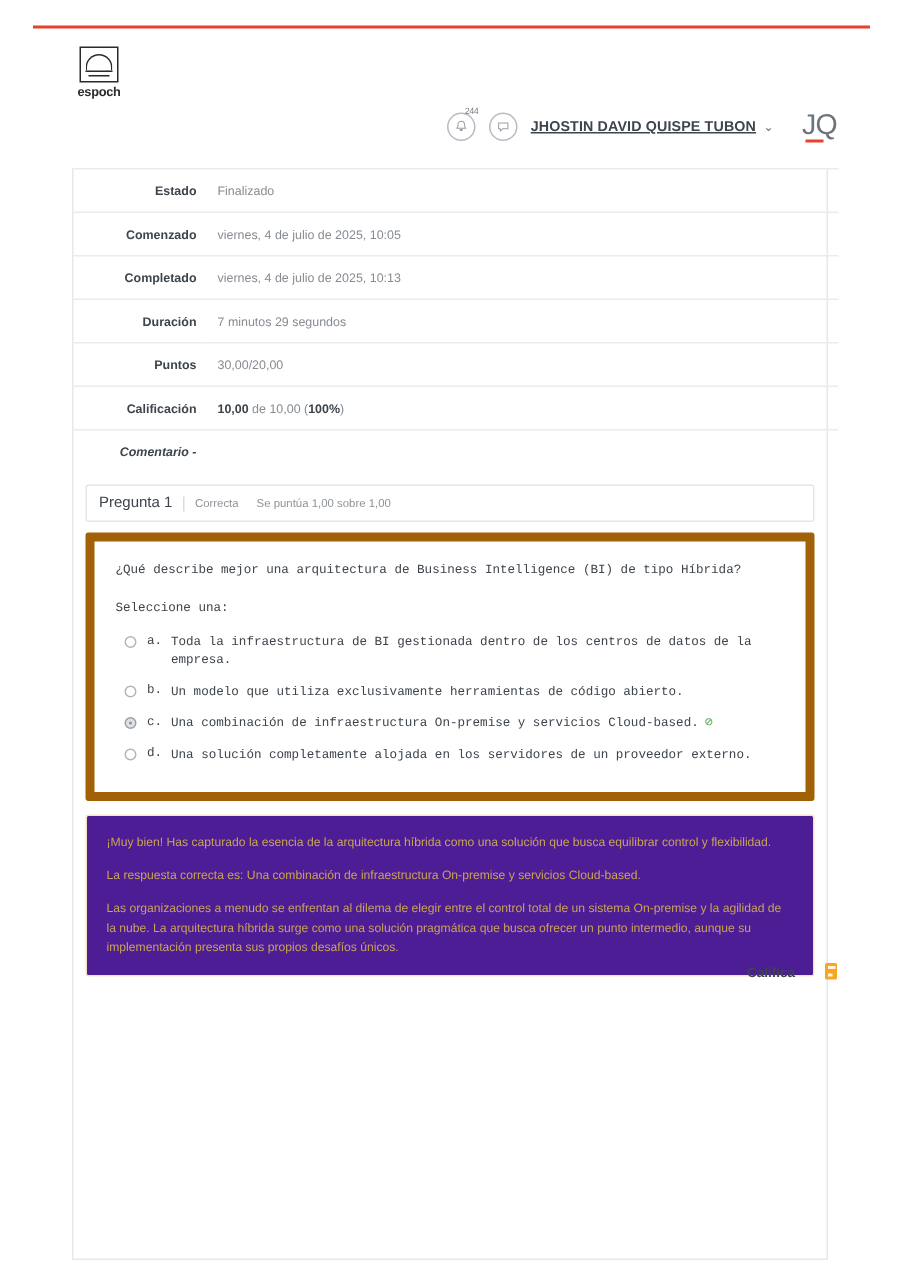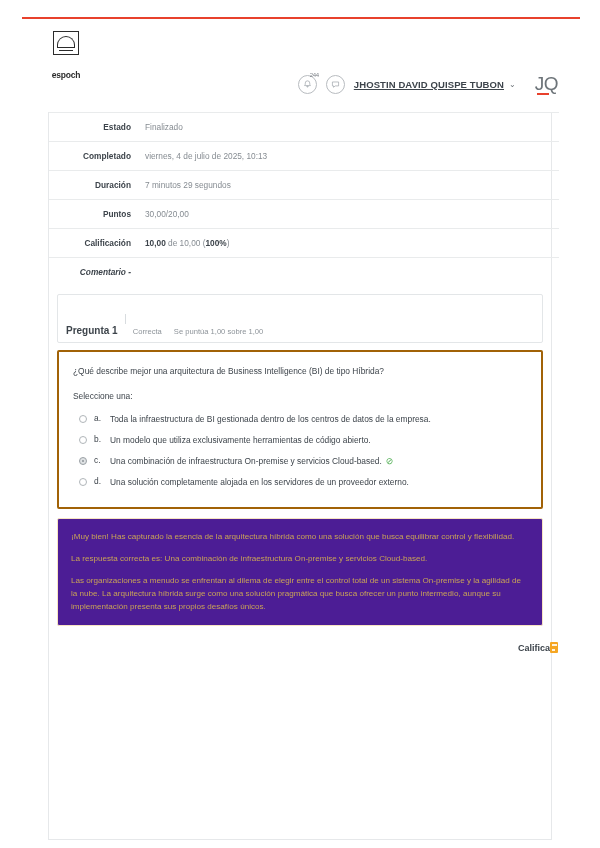--- a/index.html
+++ b/index.html
@@ -64,21 +64,21 @@
     top: 18px;
     width: 14px;
     height: 1.4px;
     background: #2b2b2b;
   }
   .logo-text {
     font-size: 8.5px;
     font-weight: bold;
     letter-spacing: -0.2px;
     color: #2b2b2b;
-    margin-top: 15px;
+    margin-top: 1px;
     line-height: 10px;
   }
 
   
   .userbar {
     position: absolute;
     right: 42px;
     top: 74px;
     display: flex;
     align-items: center;
@@ -187,46 +187,46 @@
     border: 1px solid #e3e6e8;
     border-radius: 2px;
     padding: 6px 8px;
     display: flex;
     align-items: baseline;
     gap: 7px;
     background: #fff;
   }
   .q-head .qnum {
     font-size: 10px;
-    font-weight: bold;
-    color: #3d444b;
-    margin-top: 24px;
+    font-weight: normal;
+    color: #3d444b;
   }
   .q-head .sep {
     width: 1px;
     height: 10px;
     background: #d8dcdf;
     align-self: center;
   }
   .q-head .qstate {
     font-size: 7.6px;
     color: #8d9399;
   }
   .q-head .qmark {
     font-size: 7.6px;
     color: #8d9399;
     margin-left: 5px;
   }
 
   .q-body {
     margin: 7px 8px 0 8px;
-    border: 2px solid #a16207;
+    border: 6px solid #a16207;
     border-radius: 2px;
     padding: 13px 14px 14px 14px;
     background: #fff;
+    font-family: Liberation Mono, monospace;
   }
   .q-text {
     font-size: 8.4px;
     color: #3d444b;
     line-height: 13px;
     margin: 0 0 13px 0;
   }
   .q-prompt {
     font-size: 8.4px;
     color: #3d444b;
@@ -285,21 +285,21 @@
   }
   .feedback p:last-child { margin-bottom: 0; }
 
   
   .grade-row {
     position: absolute;
     right: 42px;
     top: 642px;
     display: flex;
     align-items: center;
-    gap: 0;
+    gap: 20px;
     justify-content: space-between;
   }
   .grade-label {
     font-size: 9px;
     font-weight: bold;
     color: #3d444b;
   }
   .grade-icon {
     width: 8px;
     height: 11px;
@@ -358,20 +358,24 @@
   </span>
 </div>
 
 <div class="card">
 
   <table class="summary">
     <tbody>
       <tr>
         <th>Estado</th>
         <td>Finalizado</td>
+      </tr>
+      <tr>
+        <th>Comenzado</th>
+        <td>viernes, 4 de julio de 2025, 10:05</td>
       </tr>
       <tr>
         <th>Completado</th>
         <td>viernes, 4 de julio de 2025, 10:13</td>
       </tr>
       <tr>
         <th>Duración</th>
         <td>7 minutos 29 segundos</td>
       </tr>
       <tr>

